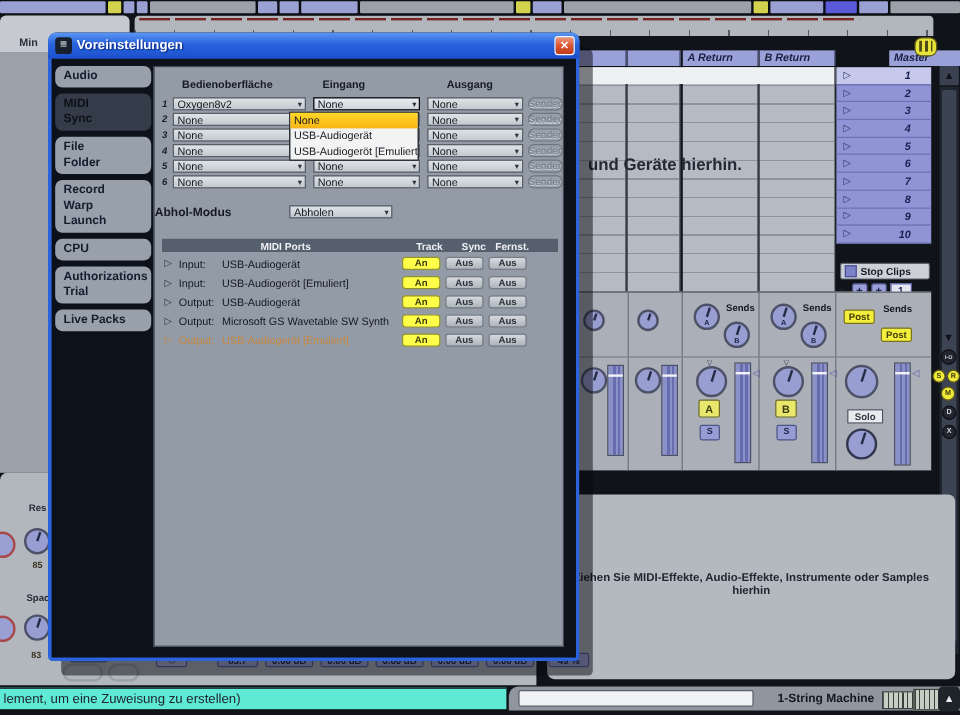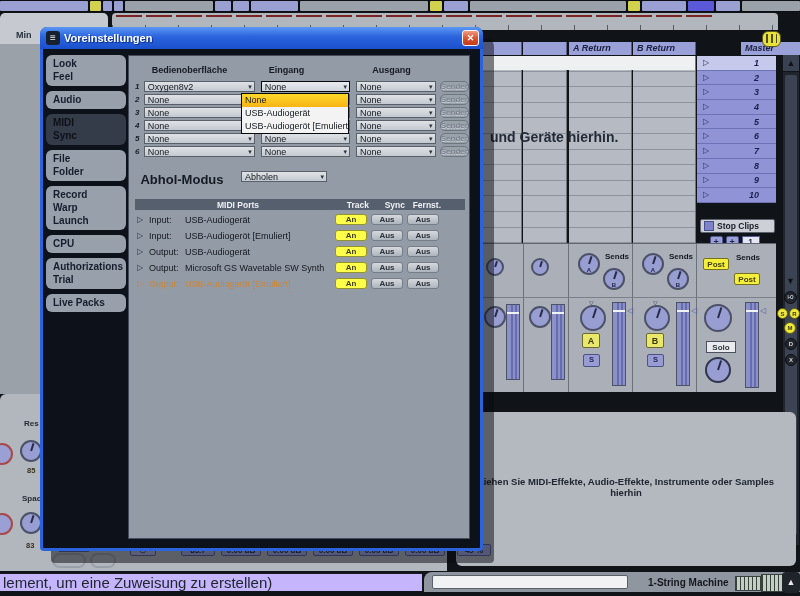--- a/index.html
+++ b/index.html
@@ -87,22 +87,22 @@
   .klabel{position:absolute;font-size:8px;font-weight:bold;color:#262c36;}
   .vbox{position:relative;background:#a4a9dc;border:1px solid #5a60a0;border-radius:2px;height:12px;
      font-size:8px;font-weight:bold;color:#1c2452;text-align:center;line-height:11px;box-sizing:border-box;}
   .vbox::before{content:"";position:absolute;left:50%;top:-4px;margin-left:-2px;border:2px solid rgba(0,0,0,0);border-top-color:#14171f;border-top-width:3px;}
   .vrow{left:181px;top:544px;display:flex;gap:6px;align-items:flex-end;}
   .wavebox{left:130px;top:543px;width:26px;height:13px;background:#b0b4d8;border:1px solid #5a60a0;border-radius:2px;
      font-size:9px;line-height:11px;text-align:center;color:#20264e;box-sizing:border-box;}
   .pill{position:absolute;height:15px;border:2px solid #9aa0a8;border-radius:8px;box-sizing:border-box;}
 
   
-  .statusbar{left:0;top:573px;width:422px;height:18px;background:#c4b5fd;border-top:1px solid #171b21;
-     font-size:15px;color:#20262e;line-height:18px;padding-left:3px;box-sizing:border-box;}
+  .statusbar{left:0;top:573px;width:422px;height:18px;background:#5eead4;border-top:1px solid #171b21;
+     font-size:11px;color:#20262e;line-height:18px;padding-left:3px;box-sizing:border-box;}
   .rstrip{left:424px;top:572px;width:376px;height:20px;background:#9096a0;border-radius:8px 0 0 0;}
   .wfield{left:432px;top:575px;width:196px;height:14px;background:#f0f2f4;border:1px solid #5a6068;border-radius:2px;box-sizing:border-box;}
   .devname{left:632px;top:577px;font-size:10px;font-weight:bold;color:#14181e;margin-left:16px;}
   .kbicon{position:absolute;background:#c4cec2;border:1px solid #39413c;
      background-image:repeating-linear-gradient(90deg,#39413c 0 1px,rgba(0,0,0,0) 1px 4px);}
   .cornerbtn{left:782px;top:572px;width:18px;height:21px;background:#1f232a;border-radius:4px;color:#e8eaee;
      font-size:9px;text-align:center;line-height:21px;}
 
   
   .dialog{left:40px;top:27px;width:437px;height:521px;background:#0d1119;border:3px solid #2b63dc;border-top:none;
@@ -129,21 +129,21 @@
      font-size:9px;color:#14181f;padding-left:3px;box-sizing:border-box;}
   .dd .tx{white-space:nowrap;overflow:hidden;}
   .dd::after{content:"▾";margin-left:auto;padding-right:2px;font-size:7px;color:#2c323c;}
   .dd.surf{width:113px;margin-right:6px;} .dd.inp{width:91px;margin-right:6px;} .dd.outp{width:81px;margin-right:4px;}
   .dd.focus{border:1px solid #07090d;background:linear-gradient(#e8ecf0,#cfd5db);}
   .sender{width:30px;height:11px;border-radius:5px;background:#99a1ab;border:1px solid #6e7680;
      font-size:8px;font-weight:bold;color:#7a828e;text-shadow:0 1px 0 #c9ced5;text-align:center;line-height:9px;box-sizing:border-box;padding:0;}
   .ddlist{position:absolute;left:112px;top:37px;width:106px;background:#f2f3f2;border:1px solid #07090d;z-index:5;}
   .ddlist .it{height:13px;line-height:13px;font-size:9px;color:#14181f;padding-left:3px;white-space:nowrap;overflow:hidden;}
   .ddlist .it.hl{background:linear-gradient(#ffd829,#f7b414);}
-  .pickup-lbl{position:absolute;left:0;top:116px;width:106px;text-align:center;font-size:13px;font-weight:bold;color:#151a23;}
+  .pickup-lbl{position:absolute;left:0;top:116px;width:106px;text-align:left;font-size:10px;font-weight:bold;color:#151a23;}
   .pickup-dd{position:absolute;left:112px;top:115px;width:86px;}
   .mphead{position:absolute;left:6px;top:143px;width:330px;height:11px;background:#565f6e;display:flex;align-items:center;
      padding:0 24px 0 8px;box-sizing:border-box;}
   .mphead .t{flex:1;text-align:center;font-size:8.5px;font-weight:bold;color:#eef0f4;}
   .mphead .c{width:32px;text-align:right;font-size:8.5px;font-weight:bold;color:#eef0f4;margin-left:4px;}
   .mprows{position:absolute;left:0;top:157px;right:0;}
   .mprow{display:flex;align-items:center;height:13px;margin-bottom:3px;padding:0 30px 0 8px;}
   .mprow .tri{width:12px;font-size:8px;color:#2c3240;}
   .mprow .dir{width:36px;font-size:9px;color:#14181f;}
   .mprow .nm{flex:1;font-size:9px;color:#14181f;white-space:nowrap;overflow:hidden;}
@@ -362,24 +362,20 @@
 
   <div class="abs dialog">
     <div class="titlebar">
       <span class="appicon">≡</span>
       <span class="dtitle">Voreinstellungen</span>
       <span class="closebtn">✕</span>
     </div>
 
     <div class="tabs">
       <div class="tab">
-          <div>Look</div>
-          <div>Feel</div>
-        </div>
-      <div class="tab">
           <div>Audio</div>
         </div>
       <div class="tab active">
           <div>MIDI</div>
           <div>Sync</div>
         </div>
       <div class="tab">
           <div>File</div>
           <div>Folder</div>
         </div>

